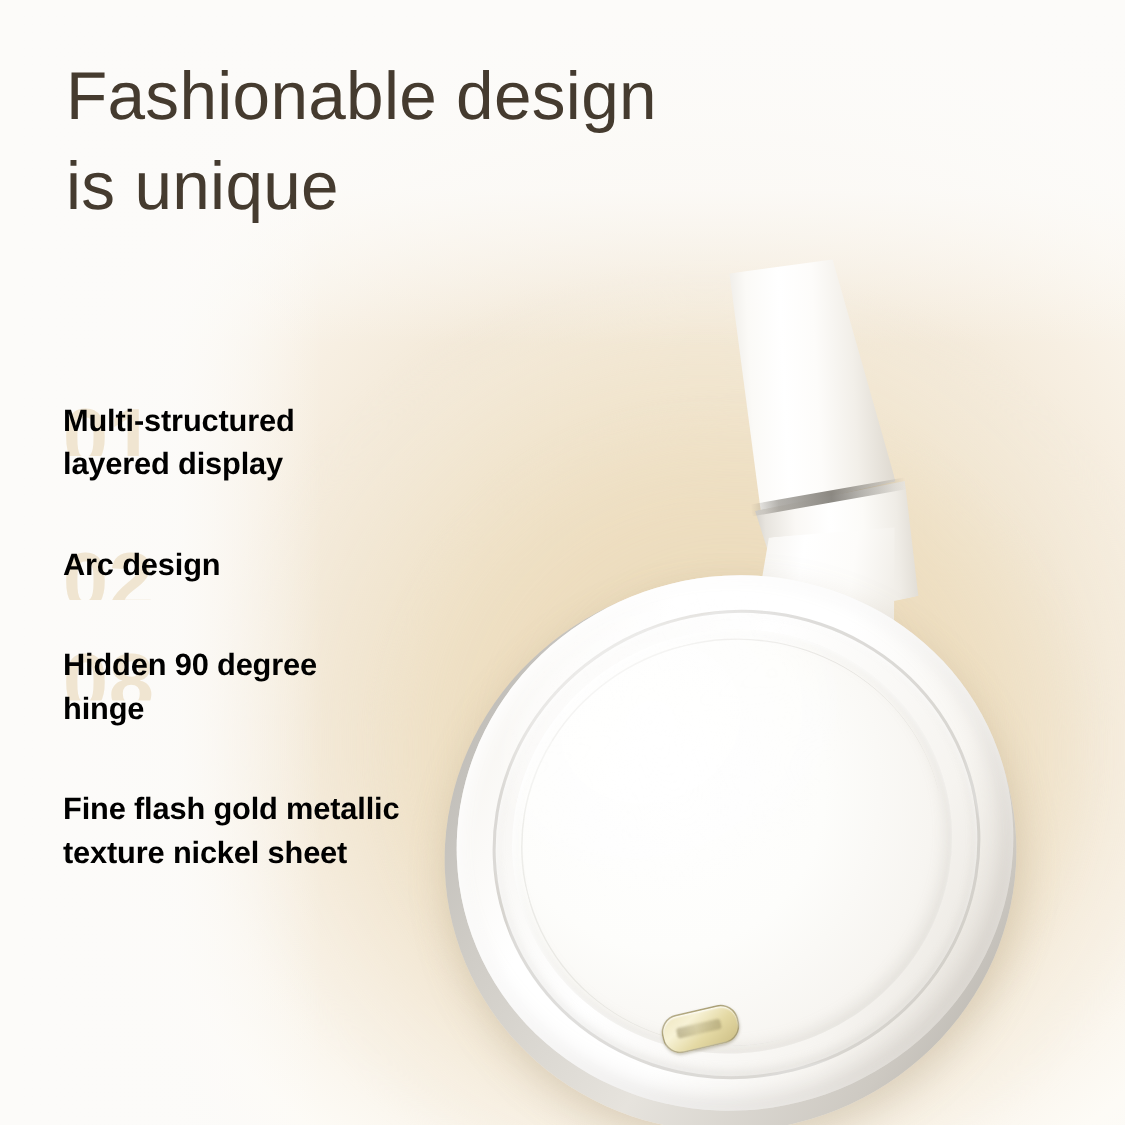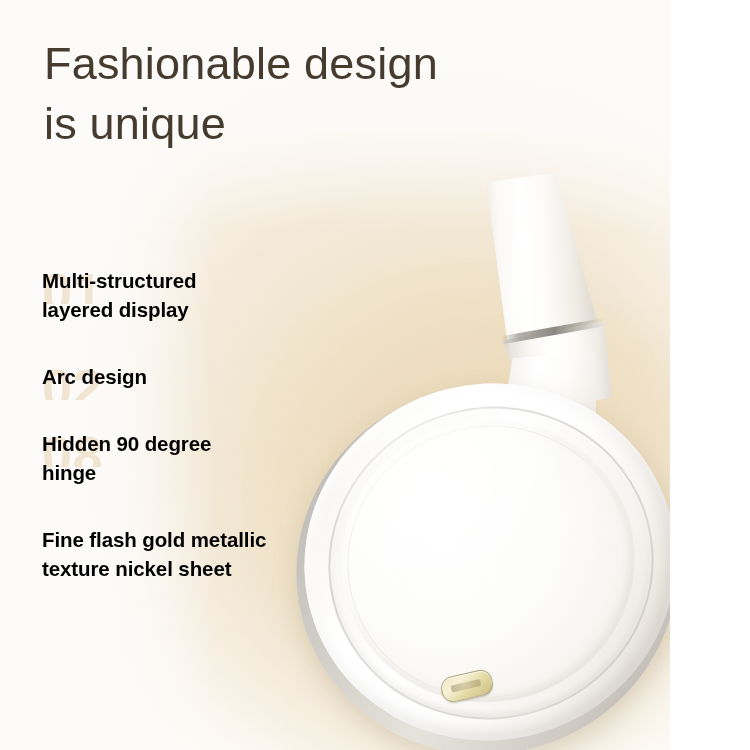--- a/index.html
+++ b/index.html
@@ -3,21 +3,21 @@
 <meta charset="utf-8">
 <title>Headphone Product Feature Page</title>
 <style>
   html, body {
     margin: 0;
     padding: 0;
     background: #ffffff;
   }
   #page {
     position: relative;
-    width: 670px;
+    width: 750px;
     height: 750px;
     overflow: hidden;
     background: #fbfaf8;
     font-family: "Liberation Sans", sans-serif;
     -webkit-font-smoothing: antialiased;
   }
 
   
   .bg-base {
     position: absolute;

